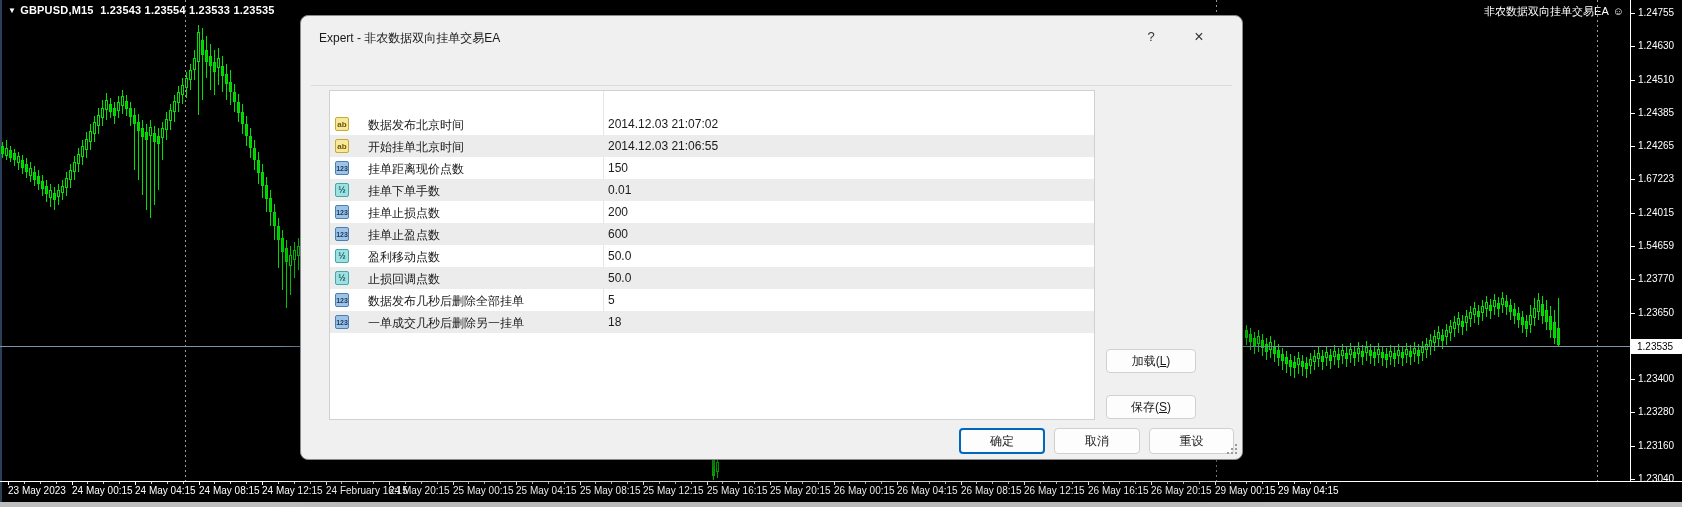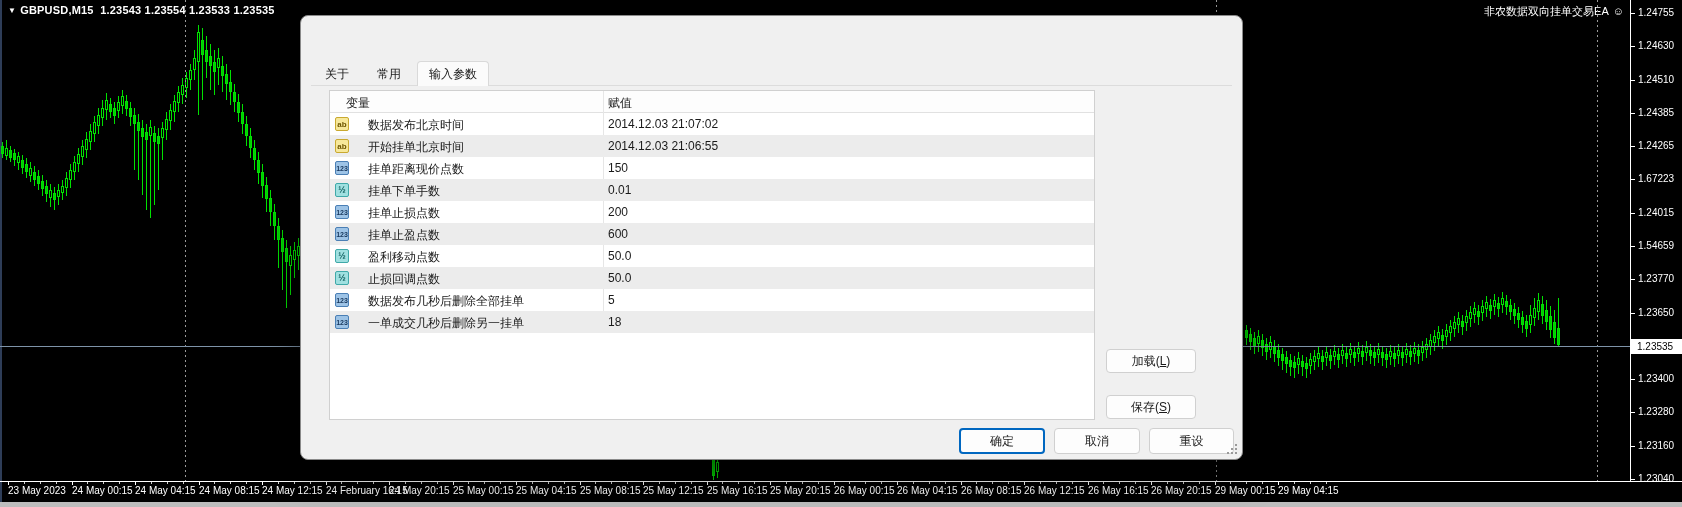--- a/index.html
+++ b/index.html
@@ -575,33 +575,29 @@
         <div class="tlabel" style="left: 1151px;">26 May 20:15</div>
         <div class="ttick" style="left: 1215px;"></div>
         <div class="tlabel" style="left: 1215px;">29 May 00:15</div>
         <div class="ttick" style="left: 1278px;"></div>
         <div class="tlabel" style="left: 1278px;">29 May 04:15</div>
       </div>
     <div class="bottom-strip"></div>
   </div>
 
   <div class="dialog">
-
-    <div class="tabs">
-      <div class="tab">关于</div>
-      <div class="tab">常用</div>
-      <div class="tab active">输入参数</div>
+    <div class="titlebar">
+      <div class="title">Expert - 非农数据双向挂单交易EA</div>
+      <div class="ctl help">?</div>
+      <div class="ctl close">×</div>
     </div>
+
     <div class="tabline"></div>
 
     <div class="ptable">
-      <div class="thead">
-        <span class="h1">变量</span>
-        <span class="h2">赋值</span>
-      </div>
       <div class="coldiv"></div>
       <div>
           <div class="prow" style="top: 22px;">
             <div class="picon ab">ab</div>
             <div class="pname">数据发布北京时间</div>
             <div class="pval">2014.12.03 21:07:02</div>
           </div>
           <div class="prow alt" style="top: 44px;">
             <div class="picon ab">ab</div>
             <div class="pname">开始挂单北京时间</div>

